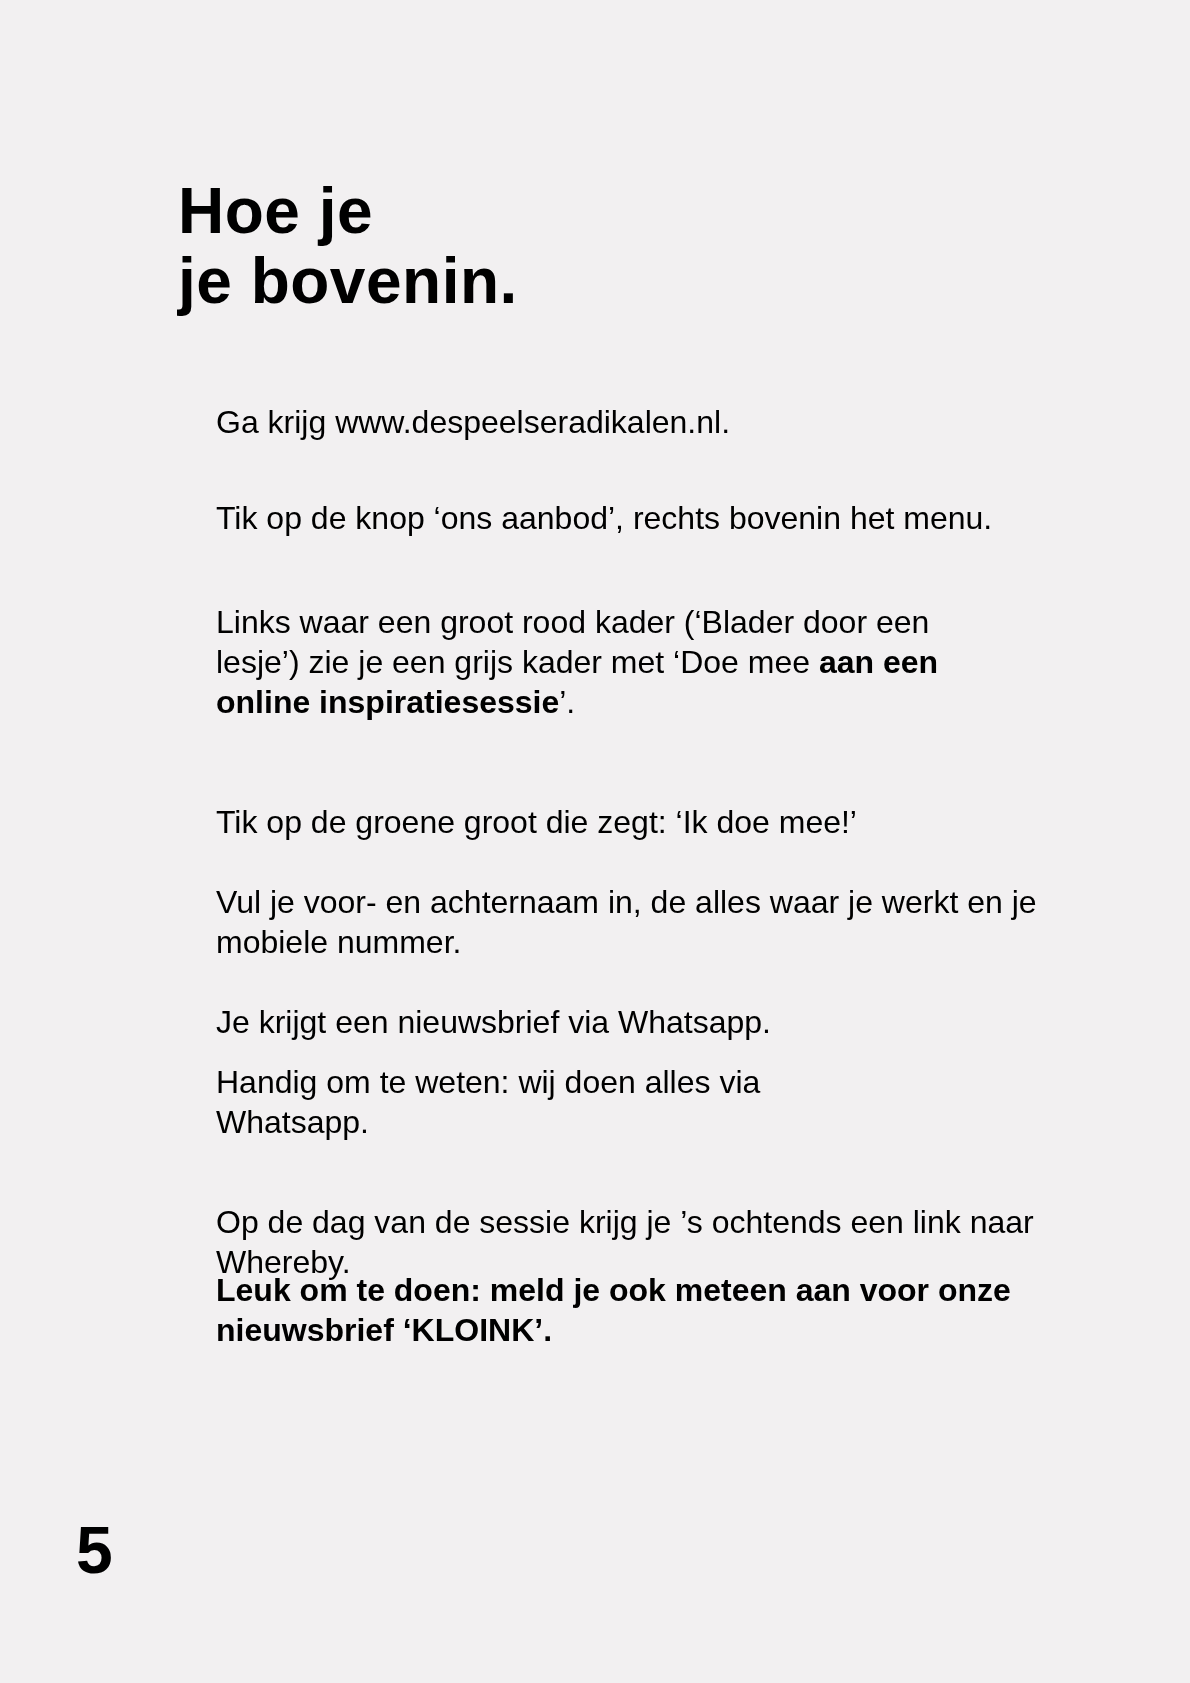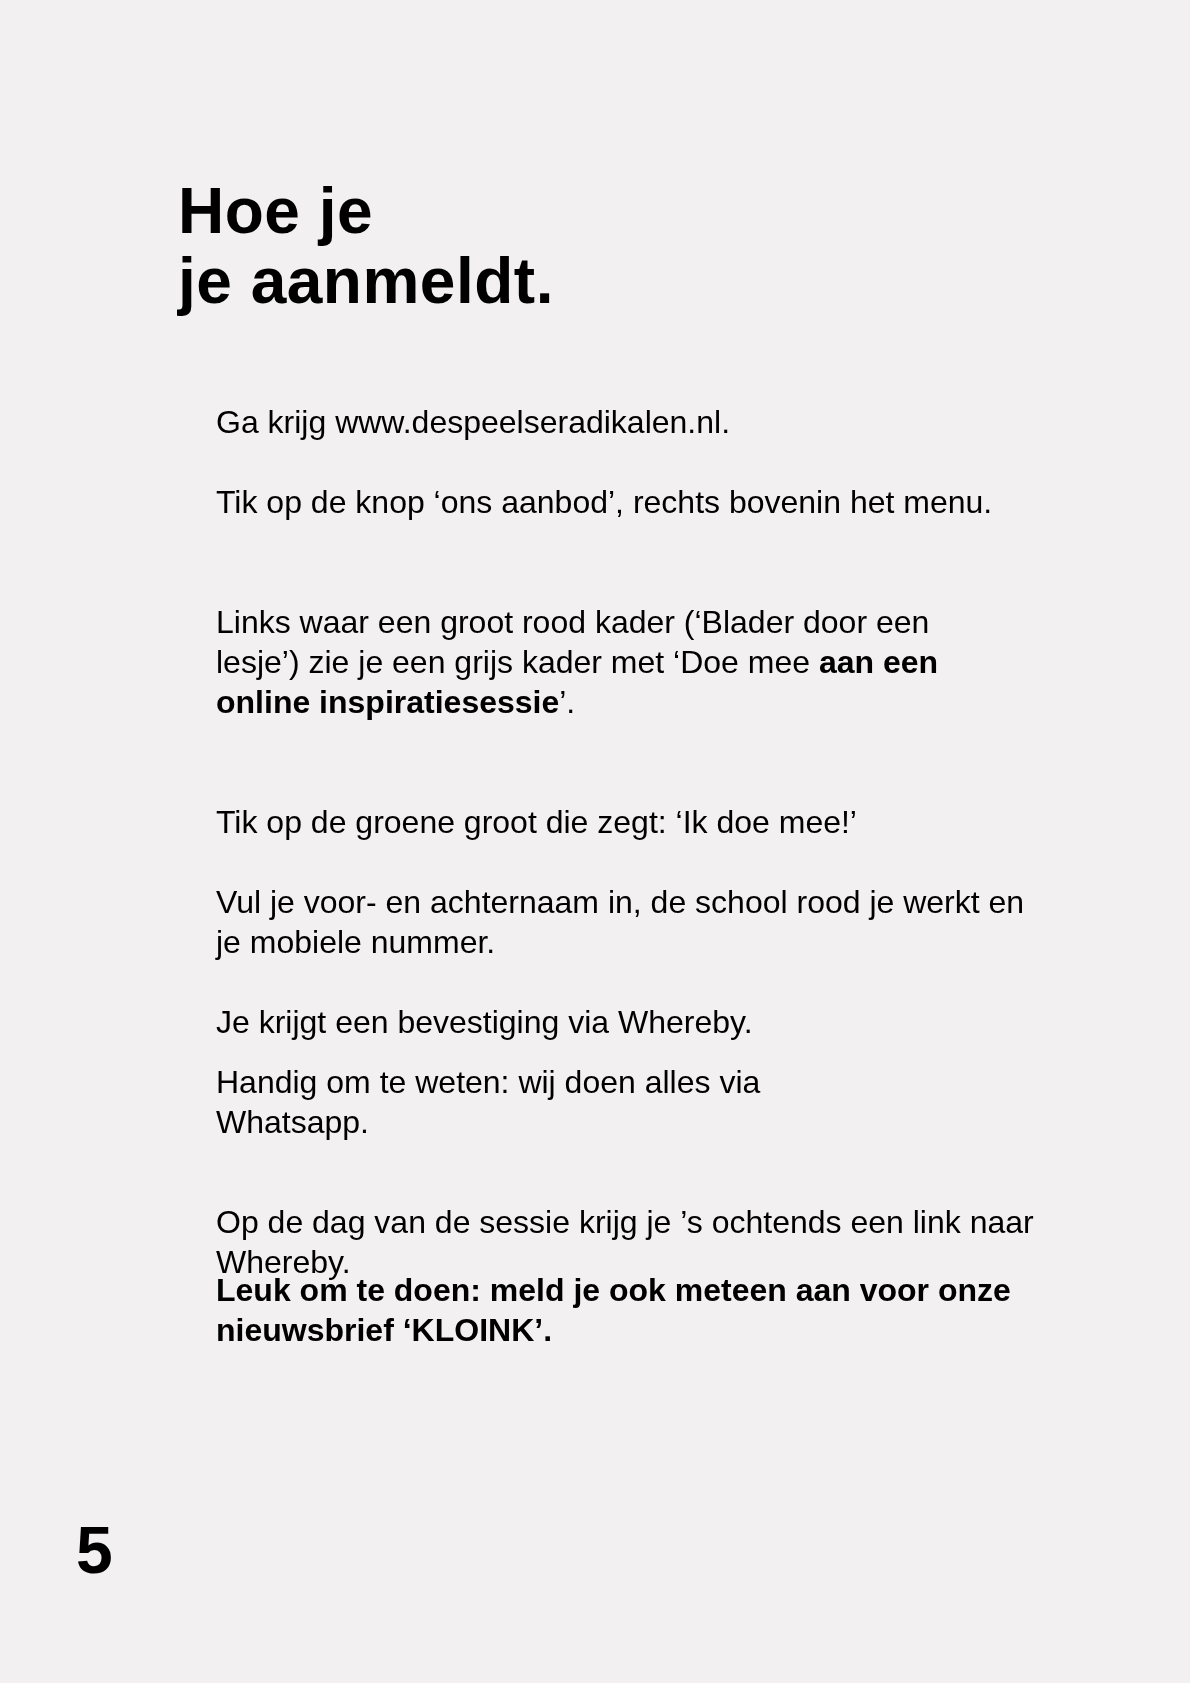--- a/index.html
+++ b/index.html
@@ -48,28 +48,28 @@
       font-size: 66px;
       font-weight: bold;
       line-height: 70px;
     }
   </style>
 </head>
 <body>
 
 <h1 class="title">
   <span>Hoe je</span>
-  <span>je aanmeldt.</span>
+  <span>je bovenin.</span>
 </h1>
 
 <div class="body-text">
   <p class="para" style="top:0px">Ga krijg www.despeelseradikalen.nl.</p>
-  <p class="para" style="top:80px; width:820px">Tik op de knop ‘ons aanbod’, rechts bovenin het menu.</p>
+  <p class="para" style="top:96px; width:820px">Tik op de knop ‘ons aanbod’, rechts bovenin het menu.</p>
   <p class="para" style="top:200px; width:740px"><span>Links waar een groot rood kader (‘Blader door een lesje’) zie je een grijs kader met ‘Doe mee </span><b>aan een online inspiratiesessie</b><span>’.</span></p>
   <p class="para" style="top:400px">Tik op de groene groot die zegt: ‘Ik doe mee!’</p>
-  <p class="para" style="top:480px; width:830px">Vul je voor- en achternaam in, de school rood je werkt en je mobiele nummer.</p>
-  <p class="para" style="top:600px">Je krijgt een bevestiging via Whereby.</p>
+  <p class="para" style="top:480px; width:830px">Vul je voor- en achternaam in, de alles waar je werkt en je mobiele nummer.</p>
+  <p class="para" style="top:600px">Je krijgt een nieuwsbrief via Whatsapp.</p>
   <p class="para" style="top:660px; width:700px">Handig om te weten: wij doen alles via Whatsapp.</p>
   <p class="para" style="top:800px; width:820px">Op de dag van de sessie krijg je ’s ochtends een link naar Whereby.</p>
   <p class="para" style="top:868px; width:840px"><b>Leuk om te doen: meld je ook meteen aan voor onze nieuwsbrief ‘KLOINK’.</b></p>
 </div>
 
 <div class="page-number">5</div>
 
 </body></html>

